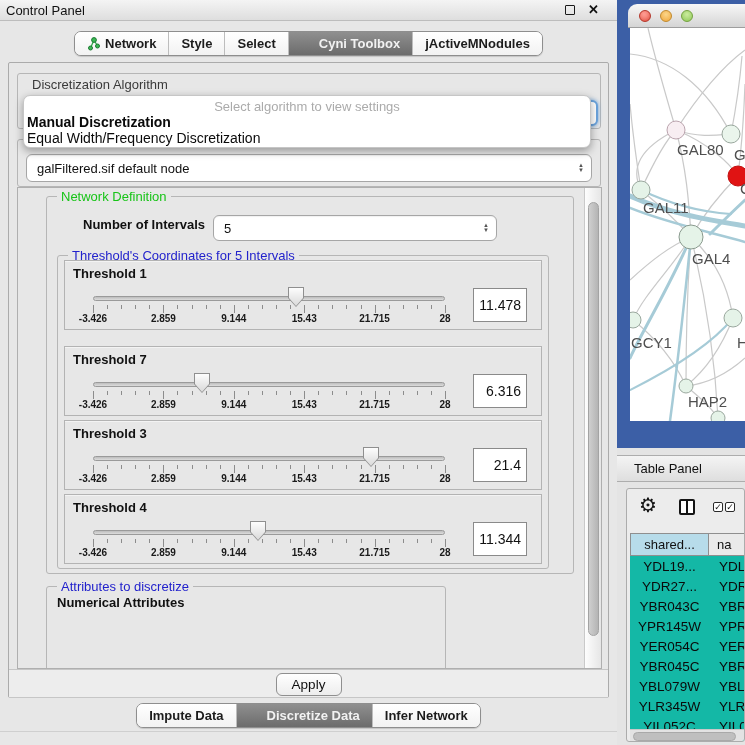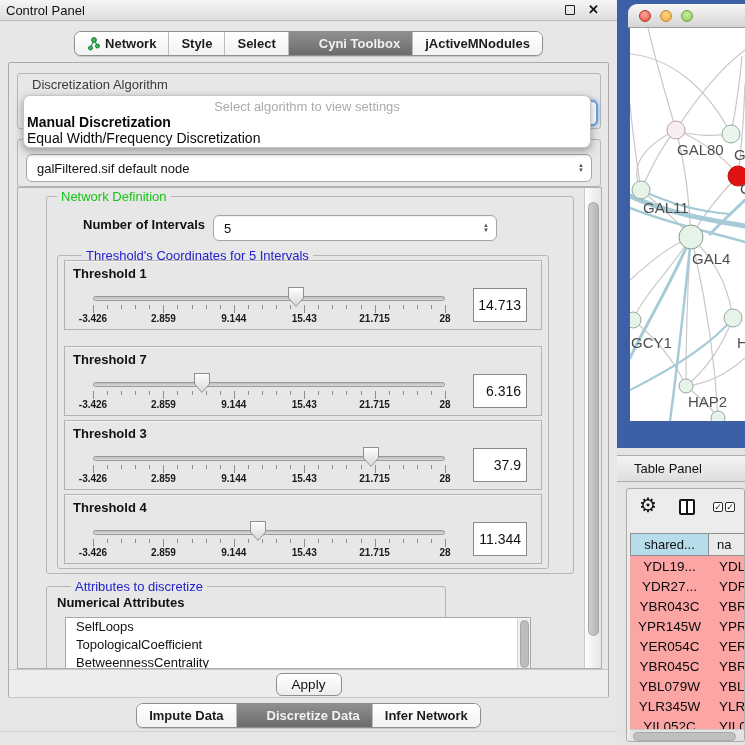--- a/index.html
+++ b/index.html
@@ -25,21 +25,21 @@
   .seg-item + .seg-item{border-left:1px solid #BDBDBD;}
   .seg-item.sel{background:linear-gradient(#8F8F8F,#6C6C6C);color:#F2F2F2;padding-left:30px;}
   .net-ic{display:inline-block;}
 
   .content{position:absolute;left:8px;top:62px;width:601px;height:636px;
            background:#E7E7E7;border:1px solid #ABABAB;border-radius:2px;}
 
   .group{position:absolute;border:1px solid #B6B6B6;border-radius:3px;}
   .chip{position:absolute;top:-8px;left:10px;padding:0 4px;background:#E7E7E7;font-size:13px;line-height:15px;white-space:nowrap;}
   .chip.green{color:var(--green-title);}
-  .chip.blue{color:var(--blue-title);margin-left:14px;}
+  .chip.blue{color:var(--blue-title);}
   .chip.gray{color:#3A3A3A;}
 
   .combo{position:absolute;background:#FFF;border:1px solid #A6A6A6;border-radius:6px;
          font-size:13px;color:#111;display:flex;align-items:center;padding-left:10px;
          box-shadow:inset 0 1px 1px rgba(0,0,0,.06);}
   .combo .stepper{position:absolute;right:7px;top:50%;transform:translateY(-50%);
                   display:flex;flex-direction:column;line-height:5px;font-size:6px;color:#555;}
   .combo.focus{border:2px solid var(--accent);box-shadow:0 0 4px var(--accent);}
 
   .group.algo{left:8px;top:10px;width:584px;height:56px;}
@@ -118,21 +118,21 @@
   .tp-header span{position:absolute;left:17px;top:5px;font-size:13px;color:#111;}
   .tp-body{position:absolute;left:9px;top:488px;width:119px;height:254px;background:#ECECEC;
            border:1px solid #ACACAC;border-radius:3px;overflow:hidden;}
   .gear{position:absolute;left:12px;top:4px;font-size:20px;color:#141414;}
   .colicon{position:absolute;left:52px;top:10px;width:16px;height:16px;border:2px solid #141414;border-radius:2px;background:#FFF;}
   .colicon div{position:absolute;left:50%;top:0;width:2px;height:100%;background:#141414;transform:translateX(-50%);}
   .chk{position:absolute;top:13px;width:10px;height:10px;border:1.5px solid #2A2A2A;border-radius:2px;
        font-size:9px;line-height:8px;text-align:center;color:#1A1A1A;background:#FFF;}
   .chk.c1{left:86px;} .chk.c2{left:98px;}
 
-  .tp-table{position:absolute;left:3px;top:44px;right:0;bottom:0;background:#fca5a5;}
+  .tp-table{position:absolute;left:3px;top:44px;right:0;bottom:0;background:#14b8a6;}
   .tp-headrow{display:flex;height:23px;border-top:1px solid #8F8F8F;border-bottom:1px solid #8F8F8F;}
   .tp-h1{width:79px;background:var(--hdr-blue);border-right:1px solid #8F8F8F;border-left:1px solid #8F8F8F;
          font-size:13px;color:#111;text-align:center;line-height:22px;overflow:hidden;}
   .tp-h2{flex:1;background:#EAEAEA;font-size:13px;color:#111;padding-left:8px;line-height:22px;overflow:hidden;}
   #tp-rows{position:absolute;left:0;top:24px;right:0;height:172px;overflow:hidden;}
   .tp-row{display:flex;height:20px;}
   .tp-row .c1{width:79px;font-size:13.5px;color:#0A0A0A;text-align:center;line-height:20px;overflow:hidden;white-space:nowrap;}
   .tp-row .c2{flex:1;font-size:13.5px;color:#0A0A0A;padding-left:10px;line-height:20px;overflow:hidden;white-space:nowrap;}
   .hscroll{position:absolute;left:0;top:196px;right:0;height:13px;background:#E3E3E3;border-top:1px solid #C9C9C9;}
   .hthumb{position:absolute;left:3px;top:2px;right:8px;height:9px;border-radius:5px;background:#BFBFBF;border:1px solid #A9A9A9;}
@@ -254,21 +254,21 @@
                     <span class="sc-lbl" style="left: 0%;">-3.426</span>
                     <span class="sc-lbl" style="left: 20%;">2.859</span>
                     <span class="sc-lbl" style="left: 40%;">9.144</span>
                     <span class="sc-lbl" style="left: 60%;">15.43</span>
                     <span class="sc-lbl" style="left: 80%;">21.715</span>
                     <span class="sc-lbl" style="left: 100%;">28</span>
                   </div>
                   <div class="th-thumb" style="left: calc(223px);">
                     <div class="th-thumb-in"></div>
                   </div>
-                  <div class="th-value">14.713</div>
+                  <div class="th-value">11.478</div>
                 </div>
                 <div class="th-panel" style="top: 90px;">
                   <div class="th-title">Threshold 7</div>
                   <div class="th-track"></div>
                   <div class="th-ticks">
                     <span class="tick major" style="left: 0%;"></span>
                     <span class="tick" style="left: 4%;"></span>
                     <span class="tick" style="left: 8%;"></span>
                     <span class="tick" style="left: 12%;"></span>
                     <span class="tick" style="left: 16%;"></span>
@@ -342,21 +342,21 @@
                     <span class="sc-lbl" style="left: 0%;">-3.426</span>
                     <span class="sc-lbl" style="left: 20%;">2.859</span>
                     <span class="sc-lbl" style="left: 40%;">9.144</span>
                     <span class="sc-lbl" style="left: 60%;">15.43</span>
                     <span class="sc-lbl" style="left: 80%;">21.715</span>
                     <span class="sc-lbl" style="left: 100%;">28</span>
                   </div>
                   <div class="th-thumb" style="left: calc(298px);">
                     <div class="th-thumb-in"></div>
                   </div>
-                  <div class="th-value">37.9</div>
+                  <div class="th-value">21.4</div>
                 </div>
                 <div class="th-panel" style="top: 238px;">
                   <div class="th-title">Threshold 4</div>
                   <div class="th-track"></div>
                   <div class="th-ticks">
                     <span class="tick major" style="left: 0%;"></span>
                     <span class="tick" style="left: 4%;"></span>
                     <span class="tick" style="left: 8%;"></span>
                     <span class="tick" style="left: 12%;"></span>
                     <span class="tick" style="left: 16%;"></span>
@@ -395,29 +395,20 @@
                   </div>
                   <div class="th-value">11.344</div>
                 </div>
               </div>
           </div>
         </div>
 
         <div class="group attrs">
           <span class="chip blue">Attributes to discretize</span>
           <div class="na-label">Numerical Attributes</div>
-          <div class="attr-list" id="attr-list">
-
-          <div class="attr-item">SelfLoops</div>
-              <div class="attr-item">TopologicalCoefficient</div>
-              <div class="attr-item">BetweennessCentrality</div>
-              <div class="attr-vscroll">
-              <div class="attr-vthumb"></div>
-            </div>
-            </div>
         </div>
 
         <div class="vscroll">
           <div class="vthumb"></div>
         </div>
       </div>
 
       <div class="applybar">
         <div class="apply-btn">Apply</div>
       </div>

